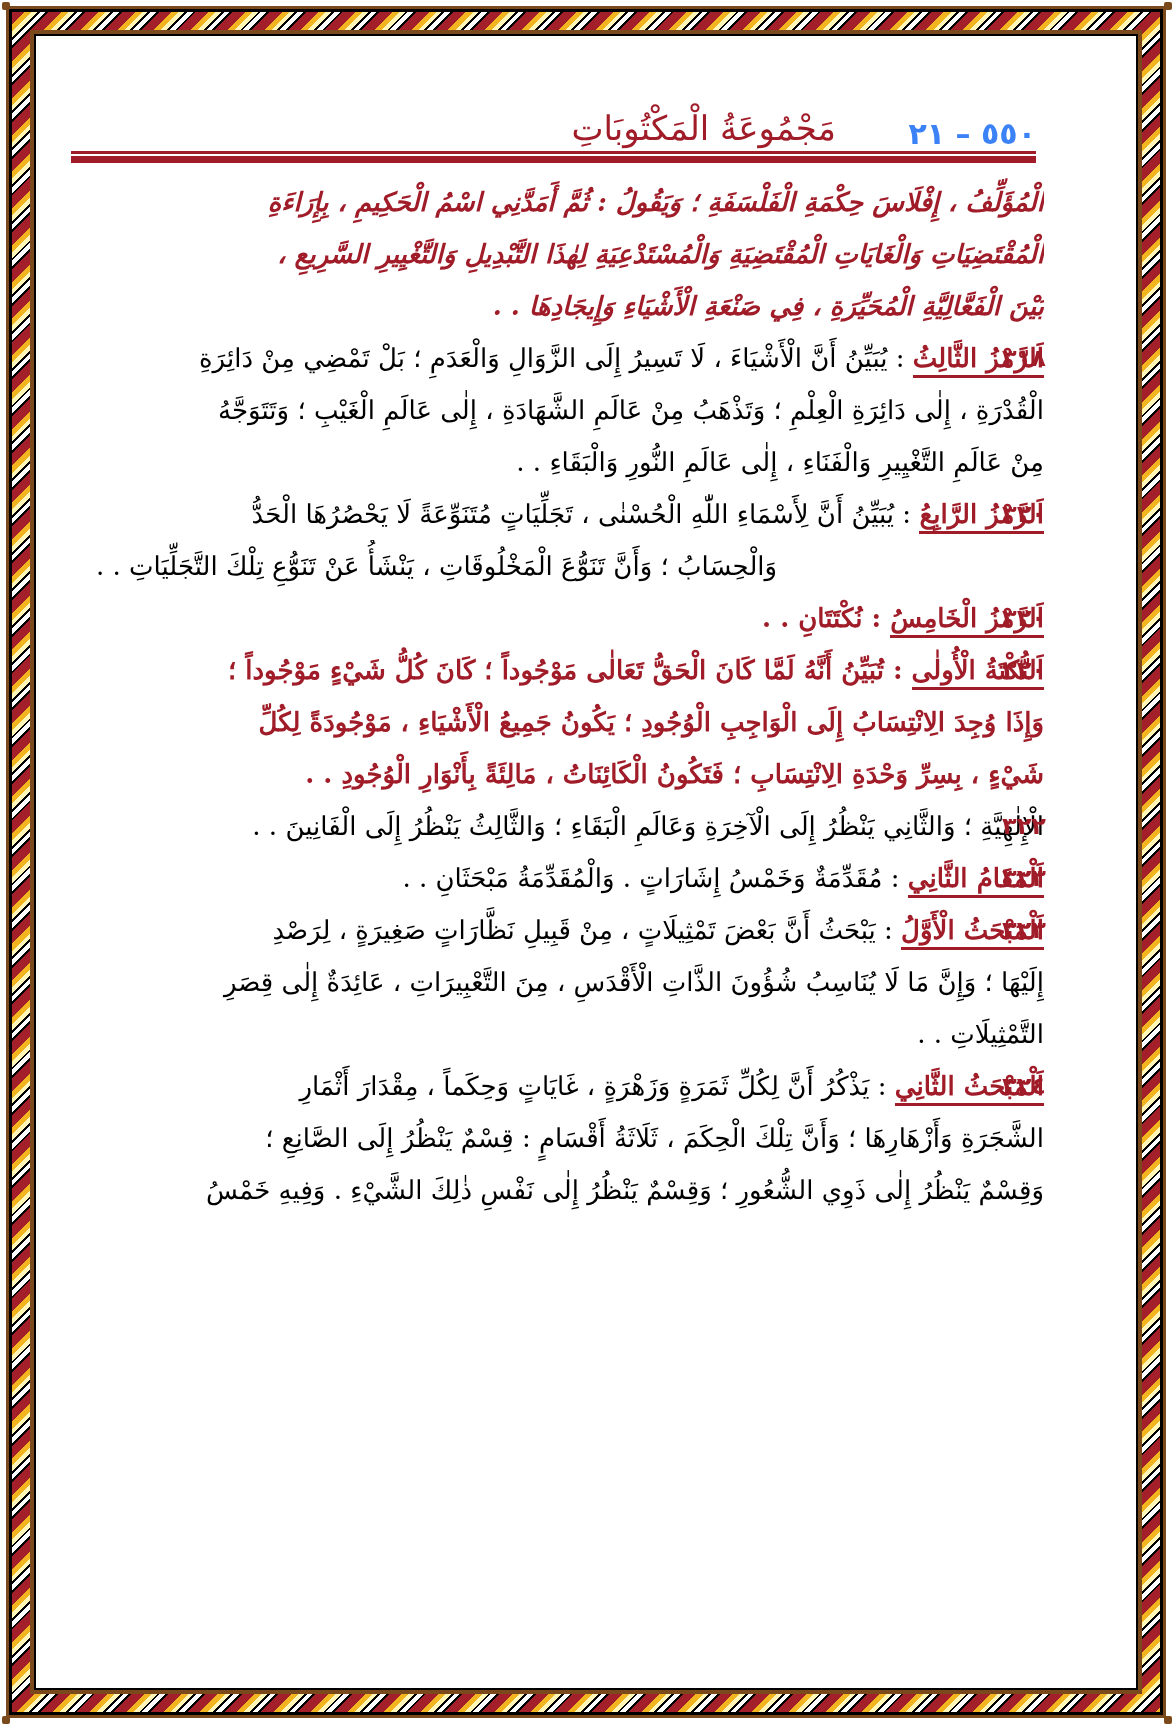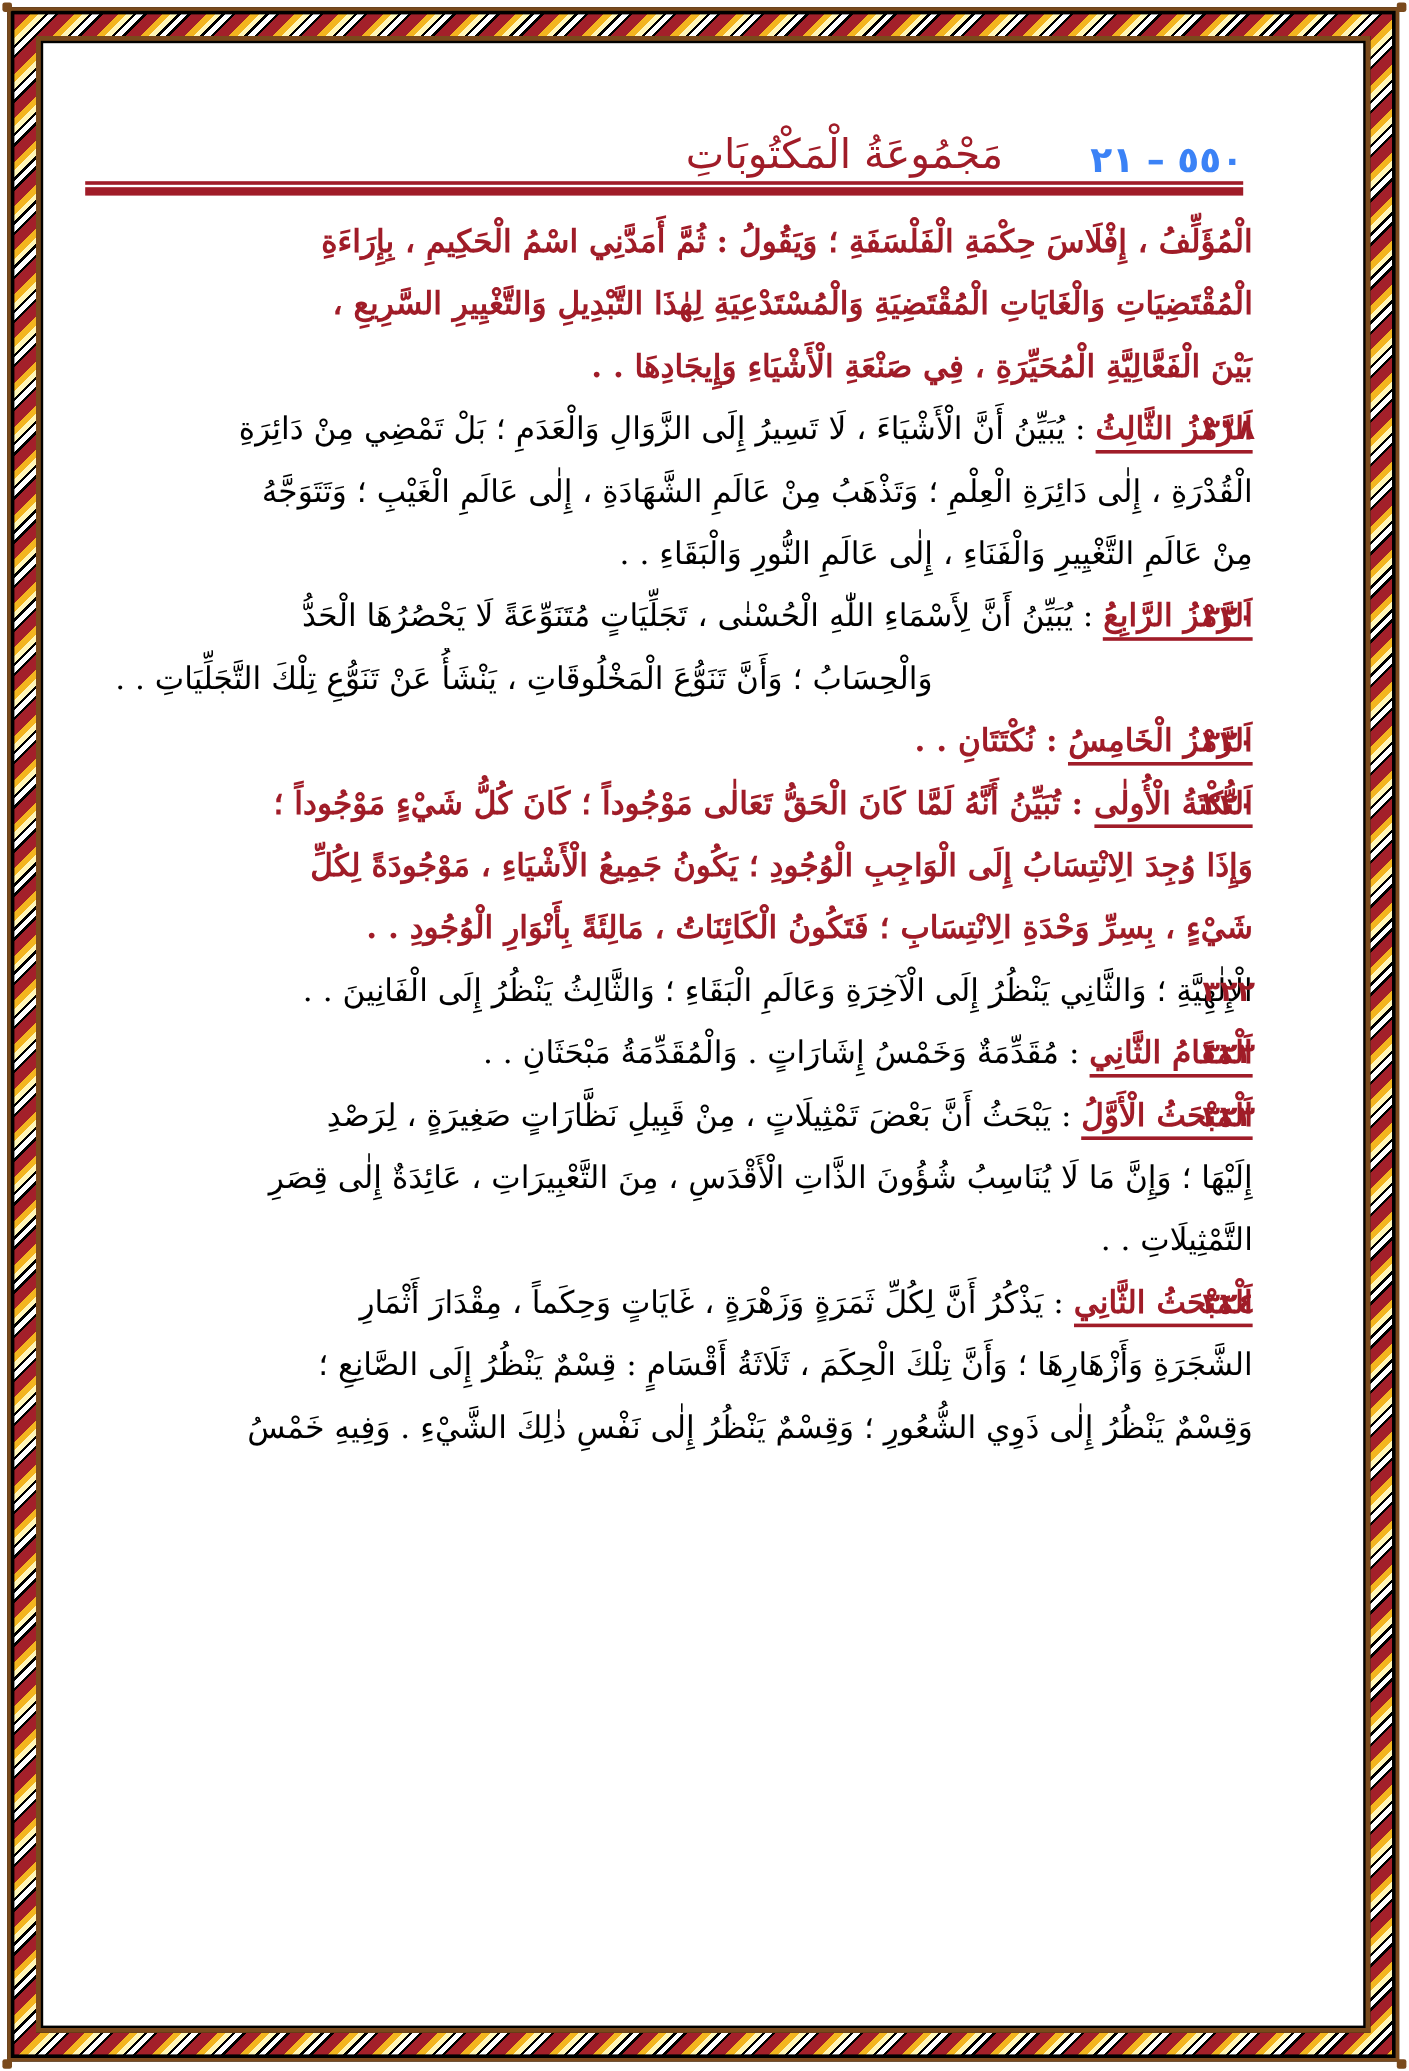--- a/index.html
+++ b/index.html
@@ -54,21 +54,21 @@
   .entry { position:relative; }
   .entry-num {
     position:absolute; right:-2px; color:#a01c28; font-family:"DejaVu Sans", sans-serif;
     font-weight:bold; font-size:24px; line-height:52px;
   }
   .entry-body { }
   .entry-body .line { text-align:right; }
   .heading {
     color:#a01c28; font-weight:bold; border-bottom:3px solid #a01c28; padding-bottom:2px;
   }
-  .intro .line { margin-right:0; }
+  .intro .line { margin-right:0;font-style:italic; }
 </style>
 </head>
 <body>
 
 <div class="frame-outer"></div>
 <div class="frame-band"></div>
 <div class="frame-inner-line"></div>
 <div class="corner" style="left:2px;top:2px"></div>
 <div class="corner" style="right:2px;top:2px"></div>
 <div class="corner" style="left:2px;bottom:2px"></div>

